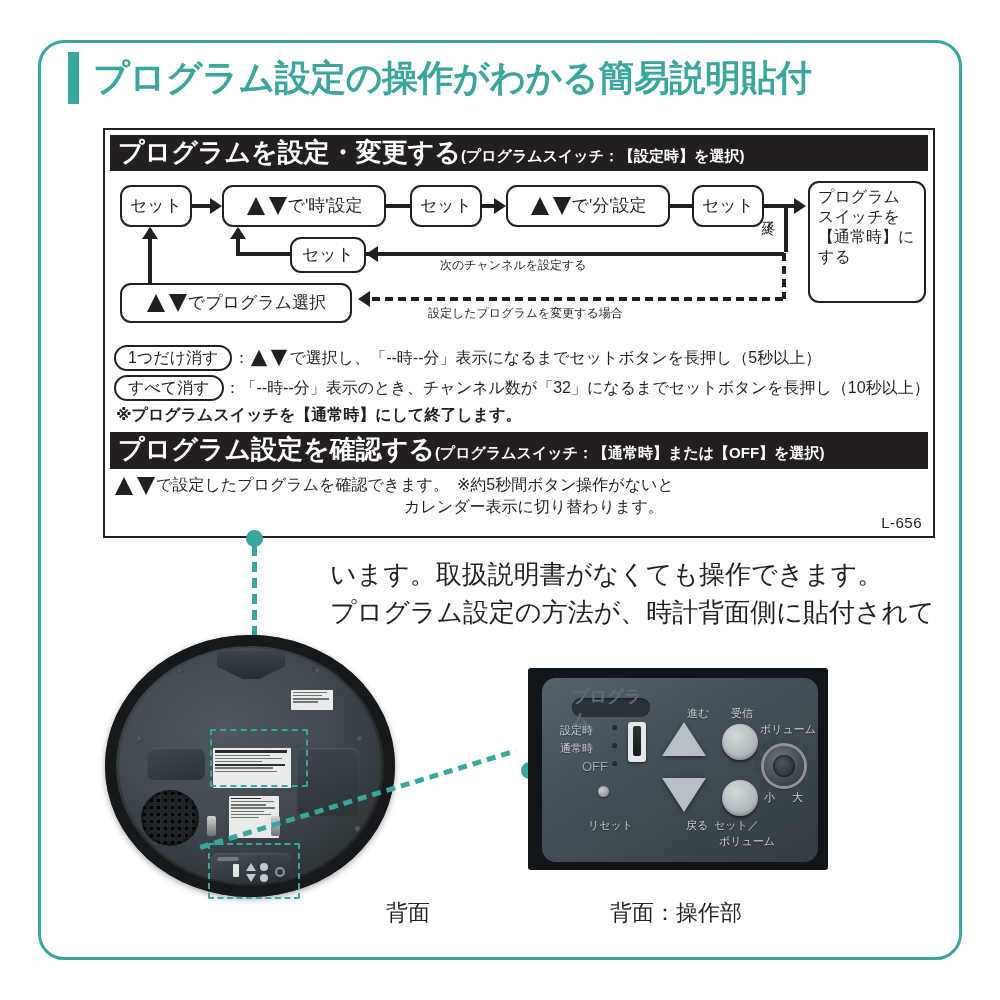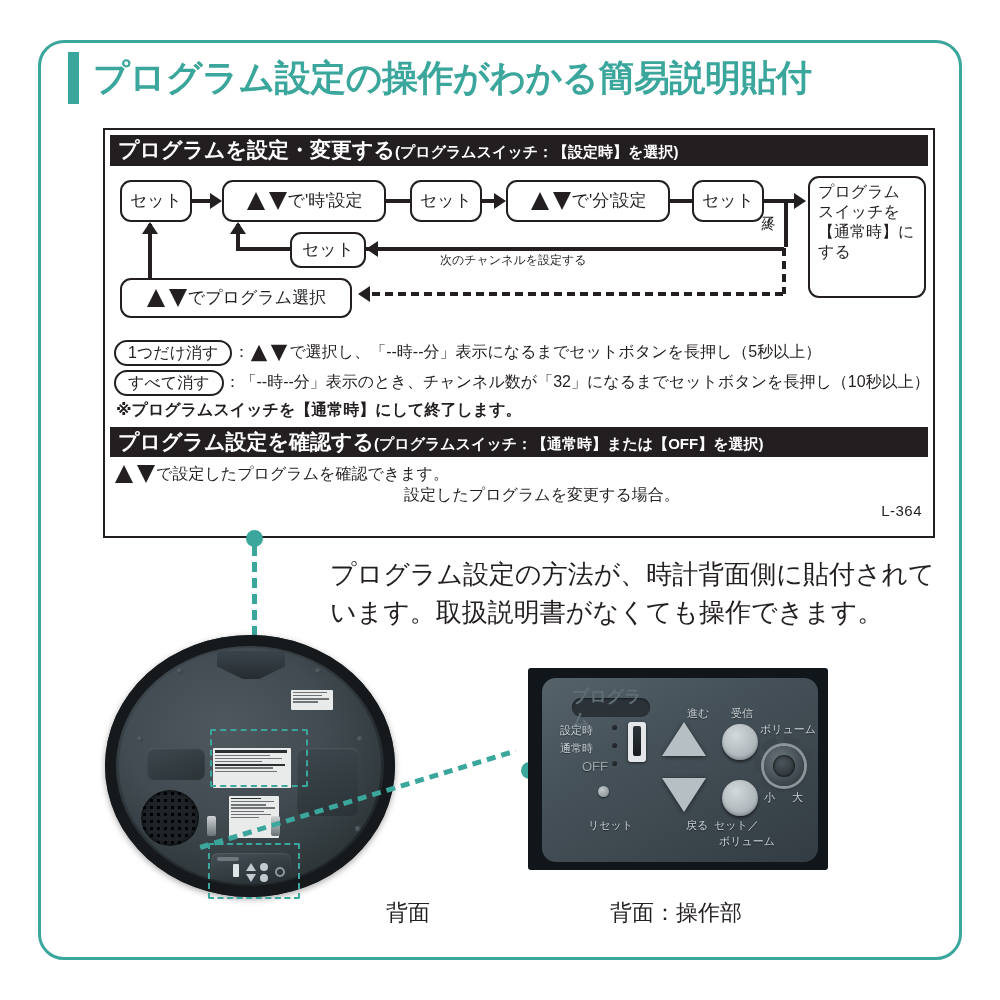--- a/index.html
+++ b/index.html
@@ -46,21 +46,21 @@
     background:#fff;
     padding:5px;
   }
   .sec-head {
     background:#231f20; color:#fff;
     font-weight:bold;
     padding:3px 8px 4px 8px;
     white-space:nowrap;
     line-height:1.12;
   }
-  .sec-head .big { font-size:21px; }
+  .sec-head .big { font-size:26px; }
   .sec-head .small { font-size:15px; }
 
   
   #flow { position:relative; height:168px; }
   .node {
     position:absolute;
     border:2.5px solid #231f20;
     border-radius:11px;
     background:#fff;
     display:flex; align-items:center; justify-content:center;
@@ -367,20 +367,21 @@
 
     <div class="flow-caption" style="left:330px; top:86px;">次のチャンネルを設定する</div>
 
     <div class="vline" style="left:38px; top:58px; height:56px;"></div>
     <div class="arrowhead ah-up" style="left:32px; top:56px;"></div>
 
     <div class="dline-v" style="left:672px; top:82px; height:46px;"></div>
     <div class="dline-h" style="left:262px; top:126px; width:412px;"></div>
     <div class="arrowhead ah-left" style="left:248px; top:120px;"></div>
 
+    <div class="flow-caption" style="left:318px; top:134px;">設定したプログラムを変更する場合</div>
   </div>
 
 
   <div id="del-body">
     <div class="del-row">
       <span class="pill">1つだけ消す</span>
       <span>：</span>
       <span class="tri">
         <svg width="40" height="20" viewBox="0 0 42 22">
             <polygon points="10,2 19,20 1,20" fill="#231f20"></polygon>
@@ -402,34 +403,35 @@
 
   <div id="conf-body">
     <div class="conf-line">
       <span class="tri">
         <svg width="42" height="22" viewBox="0 0 42 22">
             <polygon points="10,2 19,20 1,20" fill="#231f20"></polygon>
             <polygon points="23,2 41,2 32,20" fill="#231f20"></polygon>
           </svg>
       </span>
       <span>で設定したプログラムを確認できます。</span>
+      <span style="margin-left:8px;">※約5秒間ボタン操作がないと</span>
     </div>
     <div class="conf-line" style="padding-left:290px;">
-      <span>設定したプログラムを変更する場合。</span>
-    </div>
-    <div id="model-code">L-364</div>
+      <span>カレンダー表示に切り替わります。</span>
+    </div>
+    <div id="model-code">L-656</div>
   </div>
 </div>
 
 <div class="teal-dot" style="left:246px; top:530px;"></div>
 <div class="teal-dash-v" style="left:252px; top:546px; height:120px;"></div>
 
 <div id="desc">
+  <div>います。取扱説明書がなくても操作できます。</div>
   <div>プログラム設定の方法が、時計背面側に貼付されて</div>
-  <div>います。取扱説明書がなくても操作できます。</div>
 </div>
 
 <div id="rear-photo">
   <div id="clock-body">
     <div id="clock-inner">
       <div id="hanger"></div>
 
       <div class="scr" style="left:58px; top:20px;"></div>
       <div class="scr" style="left:196px; top:20px;"></div>
       <div class="scr" style="left:18px; top:88px;"></div>

